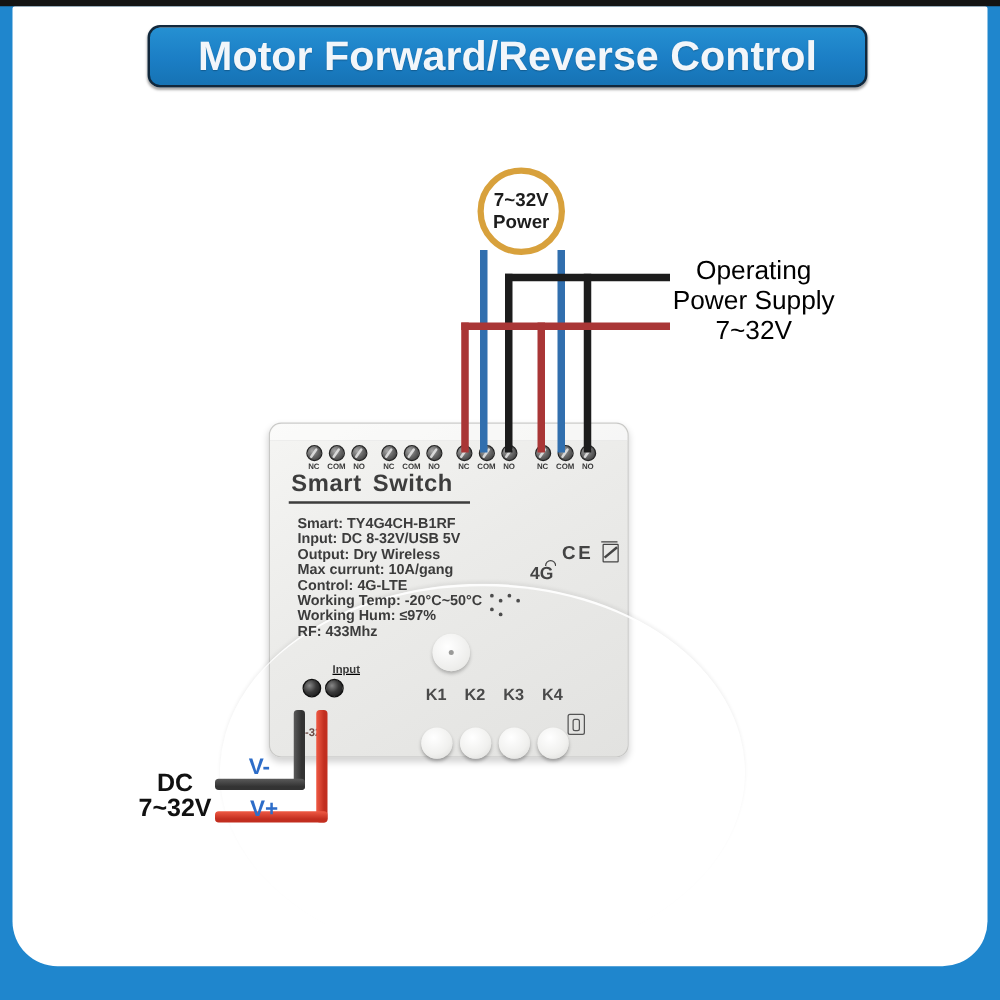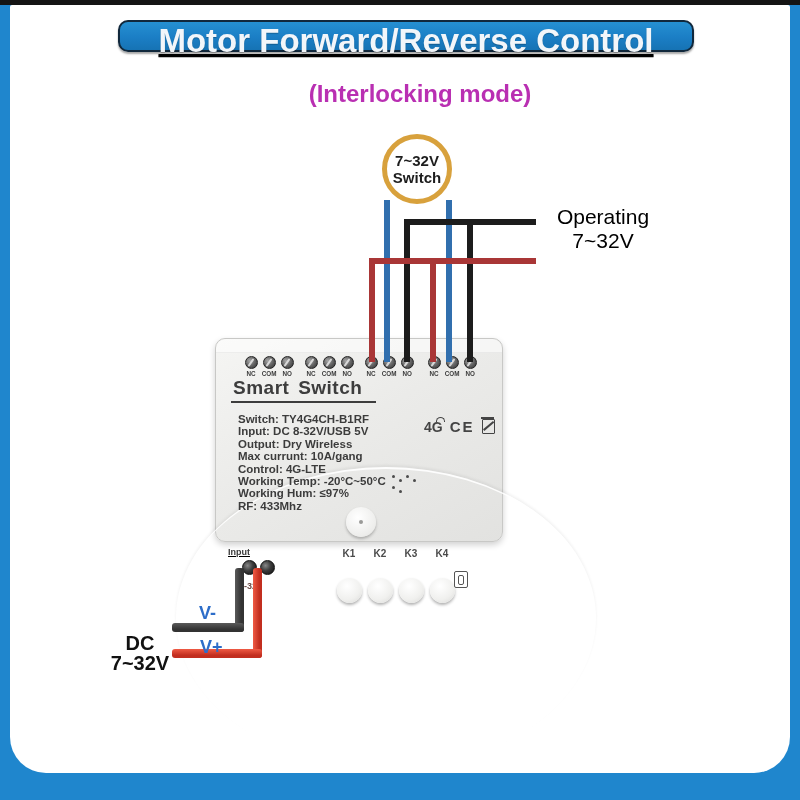--- a/index.html
+++ b/index.html
@@ -9,26 +9,25 @@
     font-family:"Liberation Sans",sans-serif;
   }
   
   .top-bar{position:absolute;left:0;top:0;width:800px;height:5px;background:#141414;z-index:6;}
   .panel{
     position:absolute;left:10px;top:5px;width:780px;height:768px;background:#ffffff;
     border-radius:2px 2px 36px 36px;z-index:0;
   }
   
   .header-box{
-    position:absolute;left:118px;top:20px;width:576px;height:32px;z-index:4;
+    position:absolute;left:118px;top:20px;width:576px;height:50px;z-index:4;
     background:linear-gradient(180deg,#2590d2 0%,var(--header_blue,#1b7ec5) 55%,#1673b4 100%);
     border:2.5px solid #11283c;border-radius:10px;box-sizing:border-box;
-    display:flex;justify-content:center;
+    display:flex;align-items:center;justify-content:center;
     box-shadow:0 2px 2px rgba(0,0,0,.35);
-    text-decoration:underline;
   }
   .header-title{
     color:#f2f6fa;font-size:33px;font-weight:700;letter-spacing:0px;white-space:nowrap;
     text-shadow:0 1px 1px rgba(0,0,0,.25);
   }
   .subtitle{
     position:absolute;left:40px;right:0;top:80px;text-align:center;z-index:4;
     color:var(--subtitle_magenta,#b92fb2);font-size:24px;font-weight:700;
   }
   
@@ -43,21 +42,21 @@
   .w-blue{background:var(--wire_blue,#316fae);}
   .w-black{background:var(--wire_black,#1c1c1c);}
   .w-red{background:var(--wire_red,#a93636);}
   
   .power-label{
     position:absolute;left:528px;top:205px;width:150px;z-index:4;text-align:center;
     font-size:21px;font-weight:400;color:#000000;line-height:24px;white-space:nowrap;
   }
   
   .device{
-    position:absolute;left:215px;top:338px;width:288px;height:204px;z-index:1;
+    position:absolute;left:215px;top:338px;width:288px;height:268px;z-index:1;
     background:linear-gradient(150deg,#f5f5f3 0%,#ebebe9 45%,#e2e2e0 100%);
     border:1px solid #c8c8c6;border-radius:10px;box-sizing:border-box;
     box-shadow:0 3px 6px rgba(0,0,0,.18);
   }
   .device-lip{position:absolute;left:0;top:0;right:0;height:13px;border-radius:10px 10px 0 0;
     background:rgba(255,255,255,.55);border-bottom:1px solid rgba(0,0,0,.05);}
   .seam{
     position:absolute;left:-40px;top:128px;width:420px;height:300px;border-radius:50%;
     border-top:2px solid rgba(255,255,255,.9);box-shadow:0 -2px 3px rgba(0,0,0,.06);
     pointer-events:none;
@@ -75,97 +74,97 @@
   }
   .tlabel{font-size:7px;color:#3a3a3a;margin-top:1px;transform:scale(.9);font-weight:700;}
   .brand{
     position:absolute;left:15px;top:38px;font-size:19px;font-weight:700;color:#3d3d3d;
     letter-spacing:.5px;word-spacing:3px;border-bottom:2.5px solid #3d3d3d;
     padding:0 14px 2px 2px;white-space:nowrap;
   }
   .specs{position:absolute;left:22px;top:74px;}
   .specs div{font-size:11.5px;font-weight:600;color:#3c3c3c;line-height:12.4px;white-space:nowrap;}
   .certs{position:absolute;left:208px;top:79px;display:flex;align-items:center;gap:7px;color:#444;}
-  .cert-4g{font-size:14px;font-weight:700;position:relative;}
+  .cert-4g{font-size:14px;font-weight:700;position:relative;margin-top:32px;}
   .cert-4g::after{content:"";position:absolute;right:-2px;top:-2px;width:7px;height:4px;
     border:1.3px solid #444;border-bottom:none;border-radius:7px 7px 0 0;}
   .cert-ce{font-size:15px;font-weight:600;letter-spacing:2px;}
   .cert-bin{width:11px;height:13px;border:1.2px solid #444;border-radius:1px;position:relative;}
   .cert-bin::before{content:"";position:absolute;left:-2px;top:-3px;width:13px;height:1.5px;background:#444;}
   .cert-bin::after{content:"";position:absolute;left:-1px;top:5px;width:13px;height:1.5px;background:#444;
     transform:rotate(-40deg);}
   .dots{position:absolute;left:176px;top:136px;width:30px;display:flex;flex-wrap:wrap;gap:4px;}
   .dots i{width:3px;height:3px;border-radius:50%;background:#4c4c4c;}
   .dots i:nth-child(2n){margin-top:4px;}
   .round-btn{
     position:absolute;left:130px;top:168px;width:30px;height:30px;border-radius:50%;
     background:radial-gradient(circle at 40% 35%,#ffffff,#ededeb 70%,#dcdcda 100%);
     box-shadow:0 2px 3px rgba(0,0,0,.25);
   }
   .round-btn::after{content:"";position:absolute;left:13px;top:13px;width:4px;height:4px;border-radius:50%;background:#9a9a98;}
   .krow{position:absolute;left:120px;top:209px;display:flex;gap:5px;}
   .kbtn{width:26px;display:flex;flex-direction:column;align-items:center;}
-  .kbtn .klabel{font-size:10px;font-weight:700;color:#4a4a4a;margin-bottom:19px;}
+  .kbtn .klabel{font-size:13px;font-weight:700;color:#4a4a4a;margin-bottom:19px;}
   .kbtn .kcircle{
     width:25px;height:25px;border-radius:50%;
     background:radial-gradient(circle at 40% 32%,#ffffff,#f0f0ee 60%,#d8d8d6 100%);
     box-shadow:0 2px 3px rgba(0,0,0,.3);
   }
-  .input-block{position:absolute;left:12px;top:208px;width:60px;text-align:left;text-decoration:underline;}
+  .input-block{position:absolute;left:12px;top:191px;width:60px;text-align:right;text-decoration:underline;}
   .input-label{font-size:9px;font-weight:700;color:#3a3a3a;}
   .input-screws{display:flex;justify-content:center;gap:3px;margin-top:3px;position:relative;z-index:3;}
   .iscrew{width:15px;height:15px;border-radius:50%;
     background:radial-gradient(circle at 35% 35%,#888 0%,#3a3a3a 45%,#0e0e0e 100%);
     border:1px solid #111;box-sizing:border-box;}
   .input-print{position:absolute;left:28px;top:242px;font-size:9px;font-weight:700;color:#6b4a45;z-index:1;}
   .corner-icon{position:absolute;left:238px;top:232px;width:12px;height:15px;border:1.3px solid #555;
     border-radius:2px;display:flex;align-items:center;justify-content:center;}
   .corner-icon::after{content:"";width:4px;height:8px;border:1.2px solid #555;border-radius:2px;}
   
   .bwire{position:absolute;z-index:2;border-radius:3px;}
   .bw-dark-v{left:235px;top:568px;width:9px;height:64px;background:linear-gradient(90deg,#5a5a5a,#333 70%);}
   .bw-dark-h{left:172px;top:623px;width:72px;height:9px;background:linear-gradient(180deg,#5a5a5a,#333 70%);}
   .bw-red-v{left:253px;top:568px;width:9px;height:90px;background:linear-gradient(90deg,#ef5a44,#c22e1f 70%);}
   .bw-red-h{left:172px;top:649px;width:90px;height:9px;background:linear-gradient(180deg,#ef5a44,#c22e1f 70%);}
   .vlabel{position:absolute;z-index:4;color:var(--label_blue,#2d6dc9);font-size:18px;font-weight:700;}
   .vminus{left:199px;top:603px;}
   .vplus{left:200px;top:637px;}
   .dc-block{position:absolute;left:106px;top:617px;width:68px;text-align:center;z-index:4;
     color:#111;font-weight:700;line-height:20px;}
-  .dc-block .dc-l1{font-size:20px;margin-top:16px;}
+  .dc-block .dc-l1{font-size:20px;}
   .dc-block .dc-l2{font-size:20px;white-space:nowrap;}
 </style>
 </head>
 <body>
 
 <div id="stage">
   <div class="panel"></div>
   <div class="top-bar"></div>
 
   <div class="header-box">
     <span class="header-title">Motor Forward/Reverse Control</span>
   </div>
-  <div class="subtitle">(Interlocking mode)</div>
 
   <div class="wire w-blue" style="left:384px;top:200px;width:6px;height:162px;"></div>
   <div class="wire w-blue" style="left:446px;top:200px;width:6px;height:162px;"></div>
   <div class="wire w-black" style="left:404px;top:219px;width:6px;height:143px;"></div>
   <div class="wire w-black" style="left:467px;top:219px;width:6px;height:143px;"></div>
   <div class="wire w-black" style="left:404px;top:219px;width:132px;height:6px;"></div>
   <div class="wire w-red" style="left:369px;top:258px;width:6px;height:104px;"></div>
   <div class="wire w-red" style="left:430px;top:258px;width:6px;height:104px;"></div>
   <div class="wire w-red" style="left:369px;top:258px;width:167px;height:6px;"></div>
 
   <div class="motor-circle">
     <span>7~32V</span>
-    <span>Switch</span>
+    <span>Power</span>
   </div>
 
   <div class="power-label">
     <div>Operating</div>
+    <div>Power Supply</div>
     <div>7~32V</div>
   </div>
 
   <div class="device">
     <div class="device-lip"></div>
     <div class="seam"></div>
 
     <div class="tgroup" style="left:28px;">
       <div class="term">
           <div class="screw"></div>
@@ -219,21 +218,21 @@
         </div>
       <div class="term">
           <div class="screw"></div>
           <span class="tlabel">NO</span>
         </div>
     </div>
 
     <div class="brand">Smart Switch</div>
 
     <div class="specs">
-      <div>Switch:  TY4G4CH-B1RF</div>
+      <div>Smart:  TY4G4CH-B1RF</div>
       <div>Input:  DC 8-32V/USB 5V</div>
       <div>Output:  Dry Wireless</div>
       <div>Max currunt:  10A/gang</div>
       <div>Control:  4G-LTE</div>
       <div>Working Temp:  -20°C~50°C</div>
       <div>Working Hum:  ≤97%</div>
       <div>RF:  433Mhz</div>
     </div>
 
     <div class="certs">

